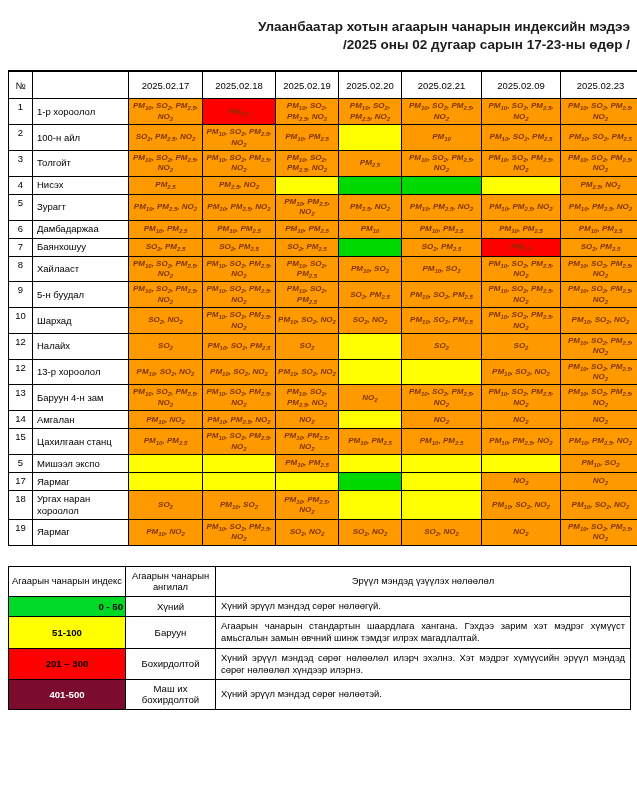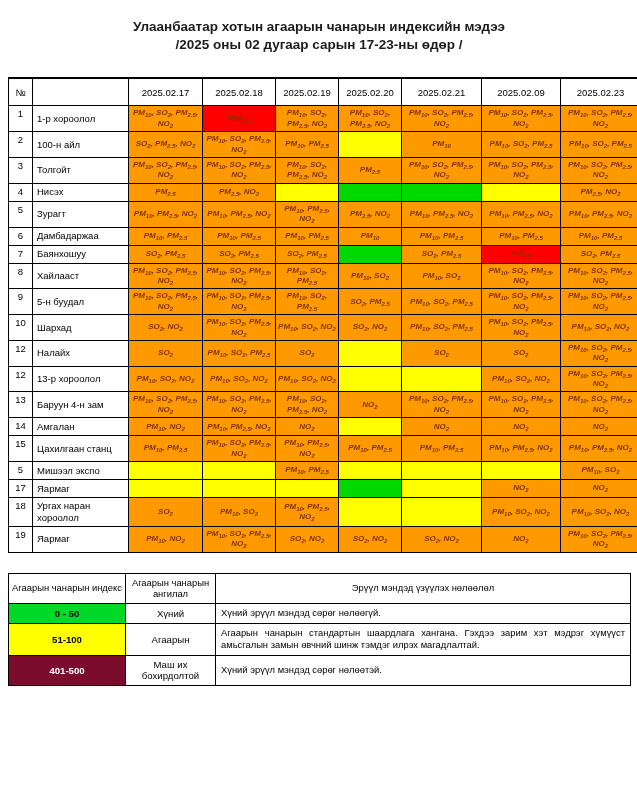--- a/index.html
+++ b/index.html
@@ -3,21 +3,21 @@
 <meta charset="utf-8">
 <style>
   html,body{margin:0;padding:0;background:#ffffff;}
   body{
     width:637px;
     font-family:"Liberation Sans", sans-serif;
     color:#000;
     -webkit-font-smoothing:antialiased;
   }
   .page{padding:14px 7px 18px 8px;}
-  .title-block{text-align:center;margin:4px 0 23px 0;}
+  .title-block{text-align:right;margin:4px 0 16px 0;}
   .title-line{font-size:13.5px;font-weight:600;color:#1c1c1c;line-height:1.35;}
 
   table{border-collapse:collapse;}
 
   
   .aqi-table{width:629px;table-layout:fixed;border-top:2px solid #000;}
   .aqi-table th,.aqi-table td{border:1px solid #000;overflow:hidden;}
   .aqi-table th{
     height:24px;font-size:9.5px;font-weight:normal;text-align:center;
     vertical-align:middle;background:#fff;padding:1px;
@@ -297,28 +297,33 @@
       </colgroup>
       <thead>
           <tr>
             <th>Агаарын чанарын индекс</th>
             <th>Агаарын чанарын ангилал</th>
             <th>Эрүүл мэндэд үзүүлэх нөлөөлөл</th>
           </tr>
         </thead>
       <tbody>
           <tr>
-            <td class="legend-range" style="background: rgb(0, 217, 38); color: rgb(0, 0, 0);">0 - 50</td>
+            <td class="legend-range" style="background: rgb(0, 217, 38); color: rgb(0, 0, 0); text-align: right;">0 - 50</td>
             <td class="legend-class">Хүний</td>
             <td class="legend-effect">Хүний эрүүл мэндэд сөрөг нөлөөгүй.</td>
           </tr>
           <tr>
             <td class="legend-range" style="background: rgb(255, 255, 0); color: rgb(0, 0, 0);">51-100</td>
-            <td class="legend-class">Агаарын</td>
+            <td class="legend-class">Баруун</td>
             <td class="legend-effect">Агаарын чанарын стандартын шаардлага хангана. Гэхдээ зарим хэт мэдрэг хүмүүст амьсгалын замын өвчний шинж тэмдэг илрэх магадлалтай.</td>
+          </tr>
+          <tr>
+            <td class="legend-range" style="background: rgb(255, 0, 0); color: rgb(0, 0, 0);">201 – 300</td>
+            <td class="legend-class">Бохирдолтой</td>
+            <td class="legend-effect">Хүний эрүүл мэндэд сөрөг нөлөөлөл илэрч эхэлнэ. Хэт мэдрэг хүмүүсийн эрүүл мэндэд сөрөг нөлөөлөл хүндээр илэрнэ.</td>
           </tr>
           <tr>
             <td class="legend-range" style="background: rgb(123, 12, 46); color: rgb(255, 255, 255);">401-500</td>
             <td class="legend-class">Маш их бохирдолтой</td>
             <td class="legend-effect">Хүний эрүүл мэндэд сөрөг нөлөөтэй.</td>
           </tr>
         </tbody>
     </table>
   </div>
 

